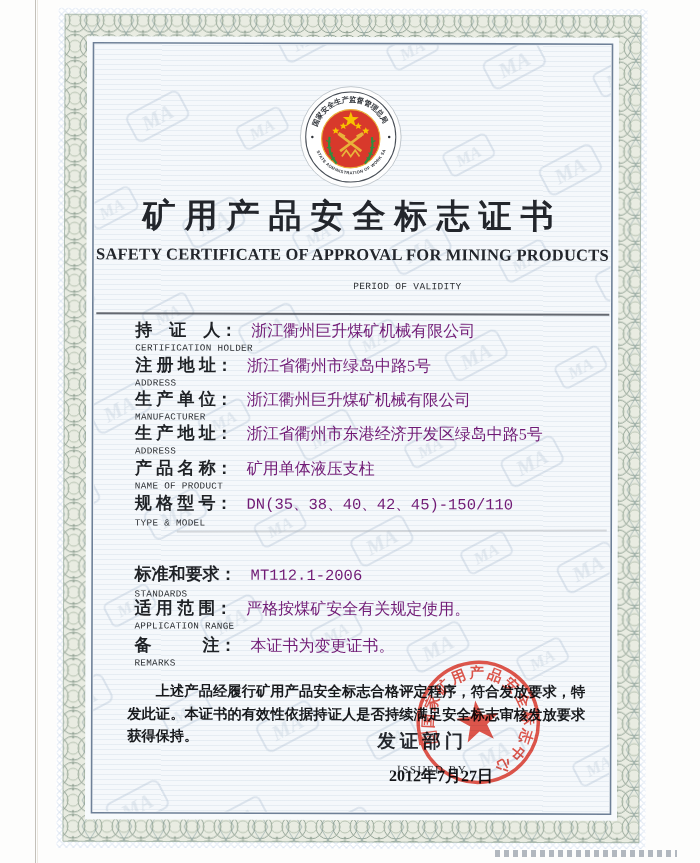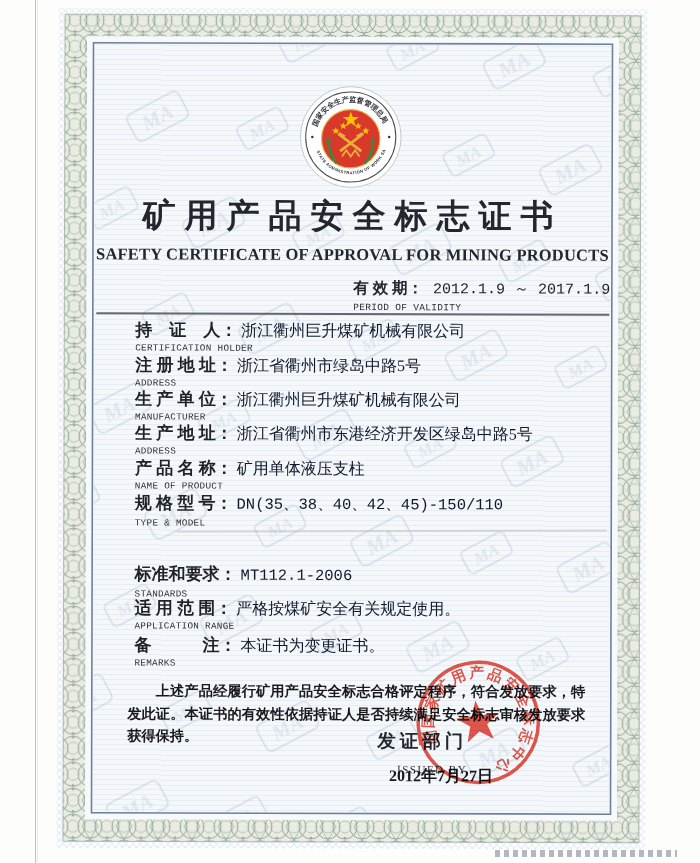--- a/index.html
+++ b/index.html
@@ -36,21 +36,21 @@
   .apgroup .l1{white-space:nowrap;}
   .ap-label{font-size:15.5px;font-weight:bold;color:#23262c;}
   .ap-value{font-family:"Liberation Mono", monospace;font-size:15px;color:#1c1e22;margin-left:10px;}
   .ap-en{font-size:9.5px;letter-spacing:.3px;color:#2c2f33;margin-top:3px;font-family:"Liberation Mono", monospace;}
 
   .rule{position:absolute;left:39px;top:305px;width:513px;height:1.5px;background:#4a4f57;opacity:.85;}
 
   .frow{position:absolute;left:78px;width:480px;}
   .frow .l1{white-space:nowrap;line-height:21px;}
   .flabel{font-size:17px;font-weight:bold;color:#1f2226;}
-  .fvalue{font-size:16px;color:#0f172a;margin-left:4px;}
+  .fvalue{font-size:16px;color:#701a75;margin-left:14px;}
   .fvalue.mono{font-family:"Liberation Mono", monospace;font-size:15.5px;}
   .fen{font-size:9.3px;letter-spacing:.3px;color:#2c2f33;margin-top:2px;font-family:"Liberation Mono", monospace;}
 
   .smudge{position:absolute;left:120px;top:522px;width:430px;height:2px;background:#b4b8bd;
     opacity:.5;filter:blur(.6px);transform:rotate(-.3deg);}
 
   .statement{
     position:absolute;left:71px;top:672px;width:458px;
     font-size:14.2px;line-height:22.6px;color:#17191c;
     text-align:justify;text-indent:2em;margin:0;font-weight:bold;
@@ -152,23 +152,20 @@
         <path d="M48 58 L72 76"></path>
         <path d="M46 56 l7 4 M74 56 l-7 4" stroke-width="4"></path>
         <path d="M50 82 l5 -7 5 7 5 -7 5 7" stroke-width="2"></path>
       </g>
     </svg>
 
     <div class="title">矿用产品安全标志证书</div>
     <div class="subtitle">SAFETY CERTIFICATE OF APPROVAL FOR MINING PRODUCTS</div>
 
     <div class="apgroup" style="left:296px;top:270px;">
-      <div class="l1">
-        <span class="ap-label">有 效 期：</span><span class="ap-value">2012.1.9 ～ 2017.1.9</span>
-      </div>
       <div class="ap-en">PERIOD OF VALIDITY</div>
     </div>
 
     <div class="rule"></div>
 
     <div class="frow" style="top:312px;">
       <div class="l1"><span class="flabel">持　证　人：</span><span class="fvalue">浙江衢州巨升煤矿机械有限公司</span></div>
       <div class="fen">CERTIFICATION HOLDER</div>
     </div>
     <div class="frow" style="top:347px;">

